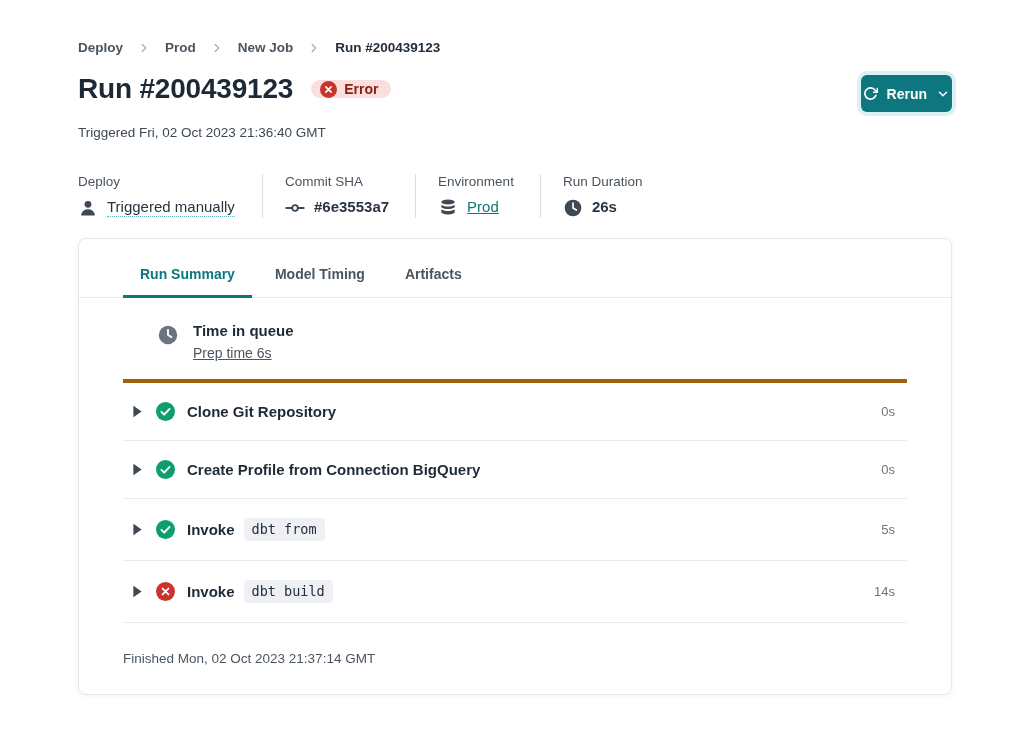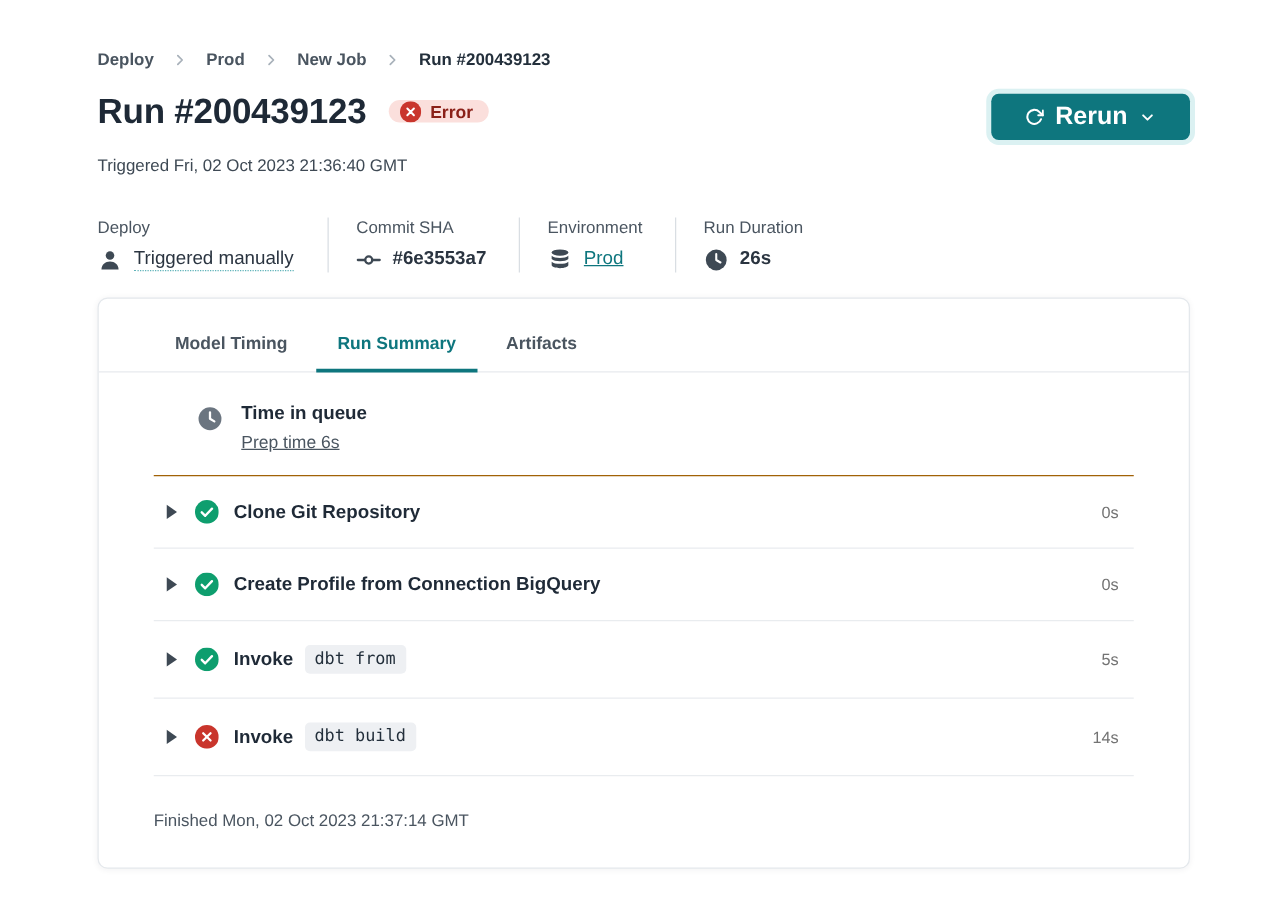--- a/index.html
+++ b/index.html
@@ -22,21 +22,21 @@
   .title-left { display: flex; align-items: center; gap: 18px; }
   h1.page-title { font-size: 28px; font-weight: 700; color: #1e2936; letter-spacing: -0.2px; }
   .status-badge {
     display: inline-flex; align-items: center; gap: 7px;
     background: #fbdfdc; border-radius: 16px; height: 18px; padding: 0 13px 0 9px;
     font-size: 14px; font-weight: 600; color: #8a2018;
   }
   .rerun-btn {
     display: inline-flex; align-items: center; gap: 9px;
     background: #0e767e; color: #ffffff; border: none; border-radius: 6px;
-    height: 37px; padding: 0 27px; font-size: 20px; font-weight: 600;
+    height: 37px; padding: 0 2px; font-size: 14px; font-weight: 600;
     font-family: inherit; cursor: pointer; margin-top: 2px;
     box-shadow: 0 0 0 4px rgba(126, 205, 209, 0.28);
   }
   .triggered { margin-top: 13px; font-size: 13.5px; color: #3e4954; }
 
   
   .details-row { display: flex; margin-top: 34px; }
   .detail-section { padding-right: 26px; }
   .detail-section + .detail-section { border-left: 1px solid #d9dee3; padding-left: 22px; }
   .detail-label { font-size: 13.5px; color: #4a5560; }
@@ -56,21 +56,21 @@
 
   
   .tabs { display: flex; gap: 6px; padding: 27px 44px 0 44px; border-bottom: 1px solid #e7eaee; }
   .tab {
     padding: 0 17px 13px 17px; font-size: 14px; font-weight: 600; color: #4a5560;
     cursor: pointer; border-bottom: 3px solid transparent; margin-bottom: -1px;
   }
   .tab.active { color: #0e767e; border-bottom-color: #0e767e; }
 
   
-  .queue-row { display: flex; align-items: flex-start; gap: 14px; padding: 24px 44px 17px 78px; border-bottom: 1px solid #a16207; margin: 0 44px; padding-left: 34px; padding-right: 0; }
+  .queue-row { display: flex; align-items: flex-start; gap: 14px; padding: 24px 44px 17px 78px; border-bottom: 4px solid #a16207; margin: 0 44px; padding-left: 34px; padding-right: 0; }
   .queue-title { font-size: 15px; font-weight: 700; color: #1f2a37; }
   .queue-link { display: inline-block; margin-top: 6px; font-size: 14px; color: #4a5560; text-decoration: underline; cursor: pointer; }
 
   
   .step-row {
     display: flex; align-items: center; margin: 0 44px; padding: 19px 0;
     border-bottom: 1px solid #e9ecef;
   }
   .step-row:last-of-type { border-bottom: 1px solid #e9ecef; }
   .expand-arrow { width: 11px; display: flex; margin-left: 9px; cursor: pointer; flex: none; }
@@ -194,22 +194,22 @@
             </svg>
         </span>
         <span>26s</span>
       </div>
     </div>
   </div>
 
   <section class="card">
 
     <div class="tabs">
+      <div class="tab active">Run Summary</div>
       <div class="tab">Model Timing</div>
-      <div class="tab active">Run Summary</div>
       <div class="tab">Artifacts</div>
     </div>
 
     <div class="queue-row">
       <span style="margin-top:2px;">
         <svg width="22" height="22" viewBox="0 0 24 24">
             <circle cx="12" cy="12" r="10" fill="#6b7580"></circle>
             <path d="M12 6.4v5.6l3.8 2.3" stroke="#fff" stroke-width="2" fill="none" stroke-linecap="round" stroke-linejoin="round"></path>
           </svg>
       </span>

